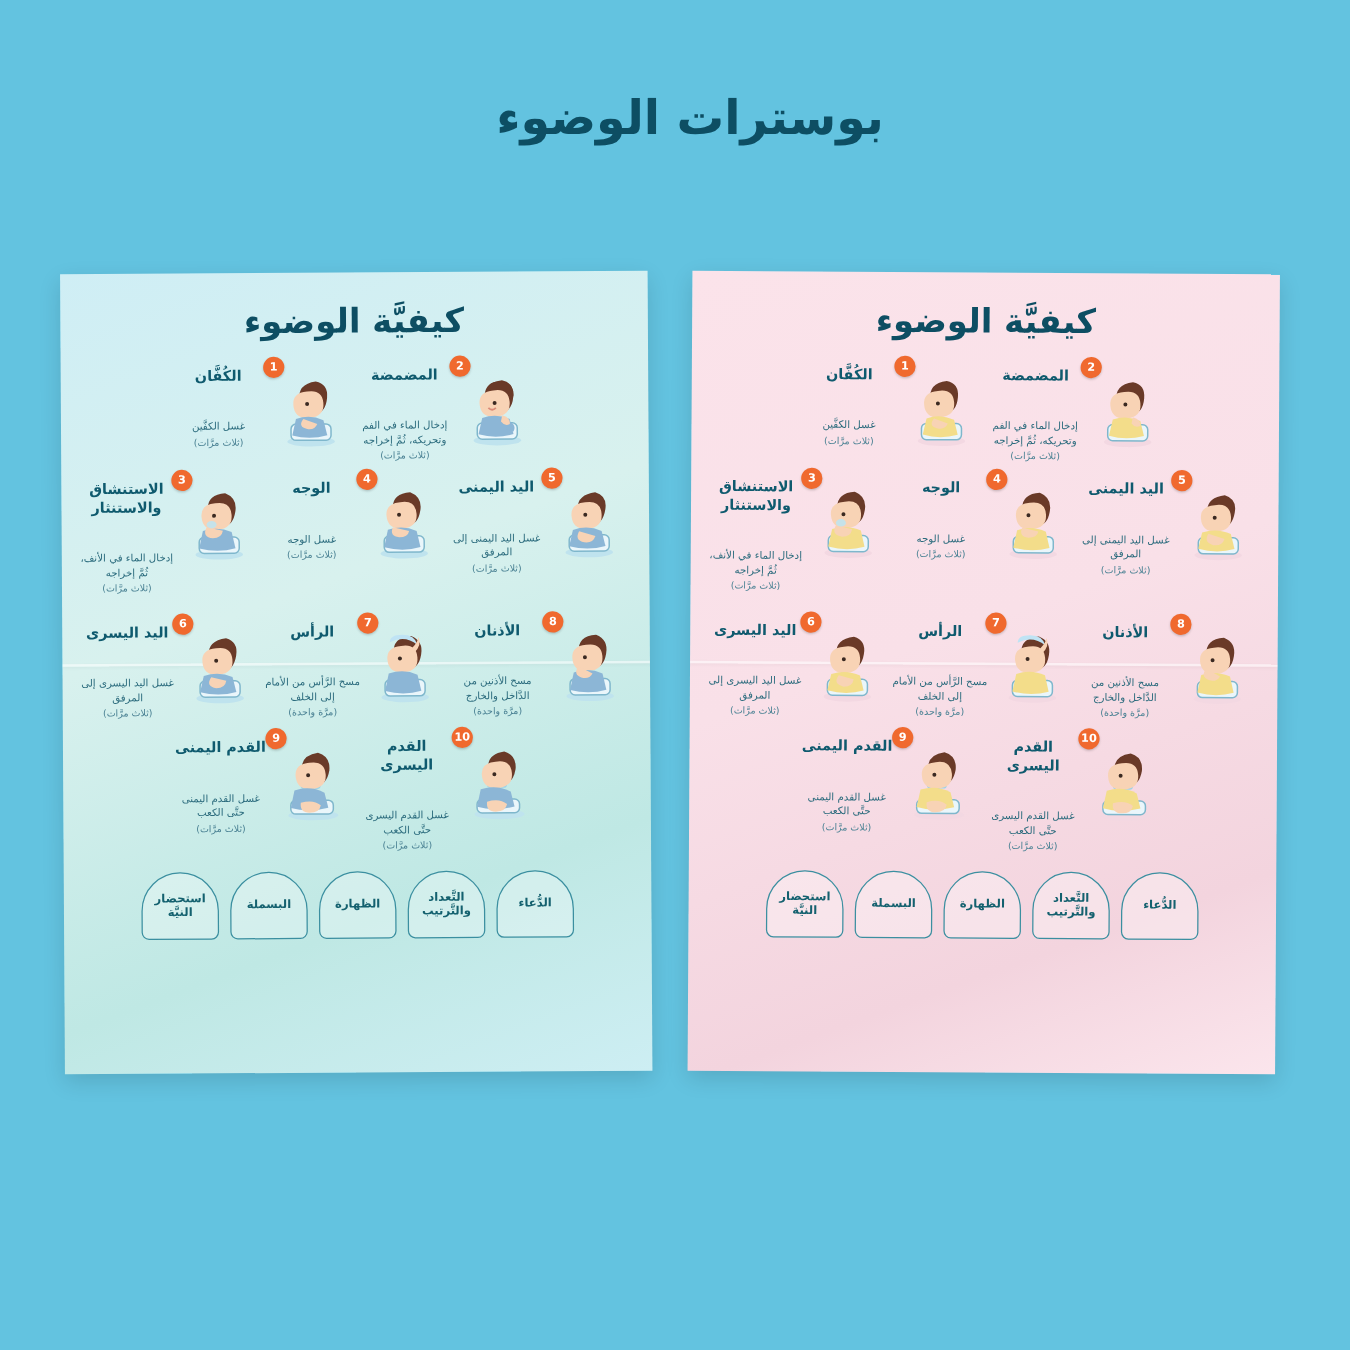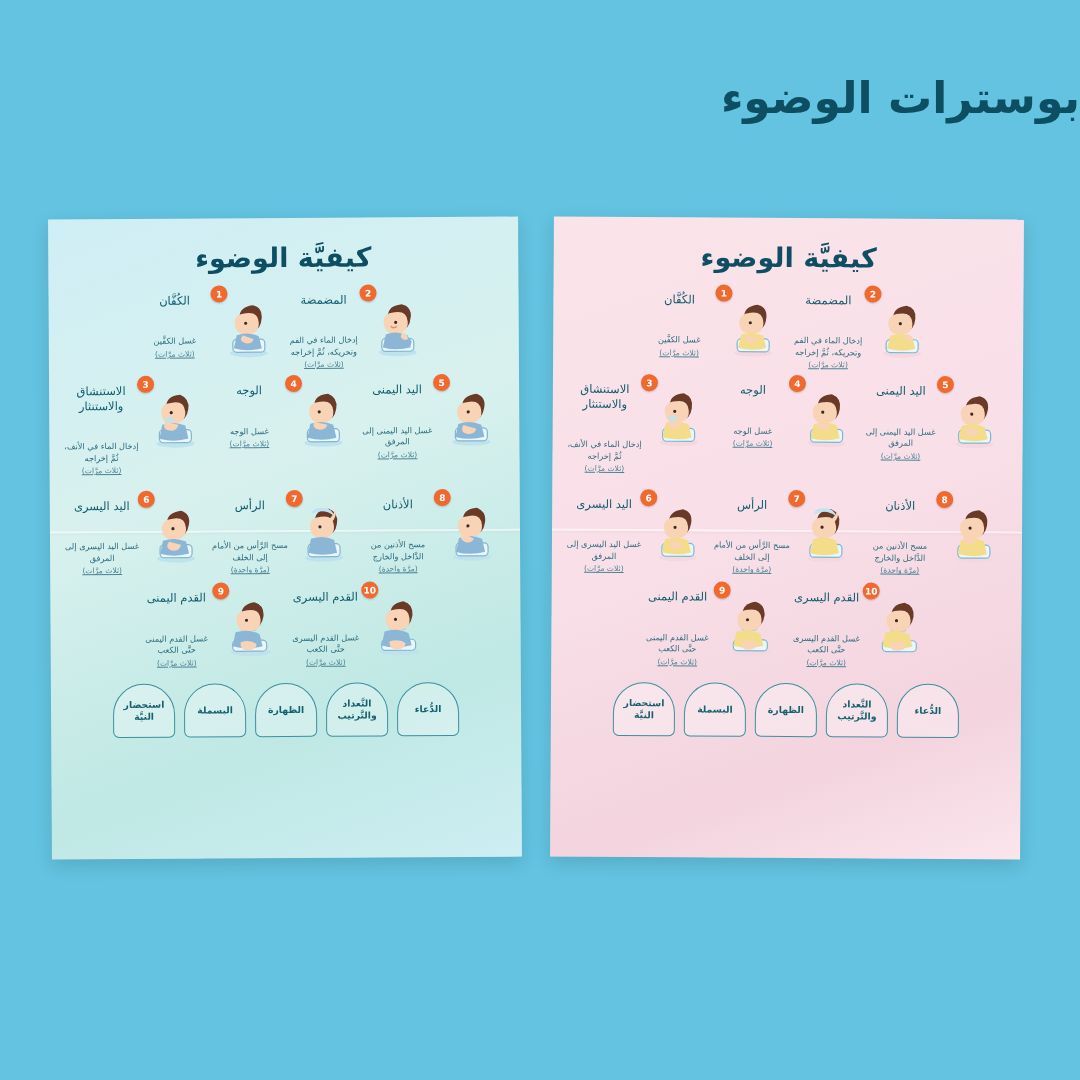--- a/index.html
+++ b/index.html
@@ -12,21 +12,22 @@
   #stage {
     position: relative;
     width: 1080px; height: 1080px;
     background: #63c3e0;
   }
 
   
   .main-title {
     position: absolute;
     top: 72px; left: 0; width: 100%;
-    font-size: 44px;
+    text-align: center;
+    font-size: 38px;
     font-weight: bold;
     color: #0d4e63;
     letter-spacing: 0px;
     direction: rtl;
     padding-left: 24px;
   }
 
   
   .poster {
     position: absolute;
@@ -93,36 +94,35 @@
     padding-top: 4px;
   }
   .step-text {
     width: 76px;
     text-align: center;
     direction: rtl;
     padding-top: 6px;
   }
   .step-title {
     font-size: 11.5px;
-    font-weight: normal;
+    font-weight: bold;
     color: #0f5a6e;
     line-height: 1.25;
     margin-bottom: 3px;
   }
   .step-desc {
     font-size: 8.2px;
     color: #2b6b7d;
     line-height: 1.4;
     margin-top: 28px;
   }
   .step-count {
     font-size: 7.6px;
     color: #4b8294;
     margin-top: 2px;
-    text-decoration: underline;
   }
 
   
   .fig {
     position: relative;
     width: 70px; height: 74px;
     flex: 0 0 70px;
   }
   .badge {
     position: absolute;

